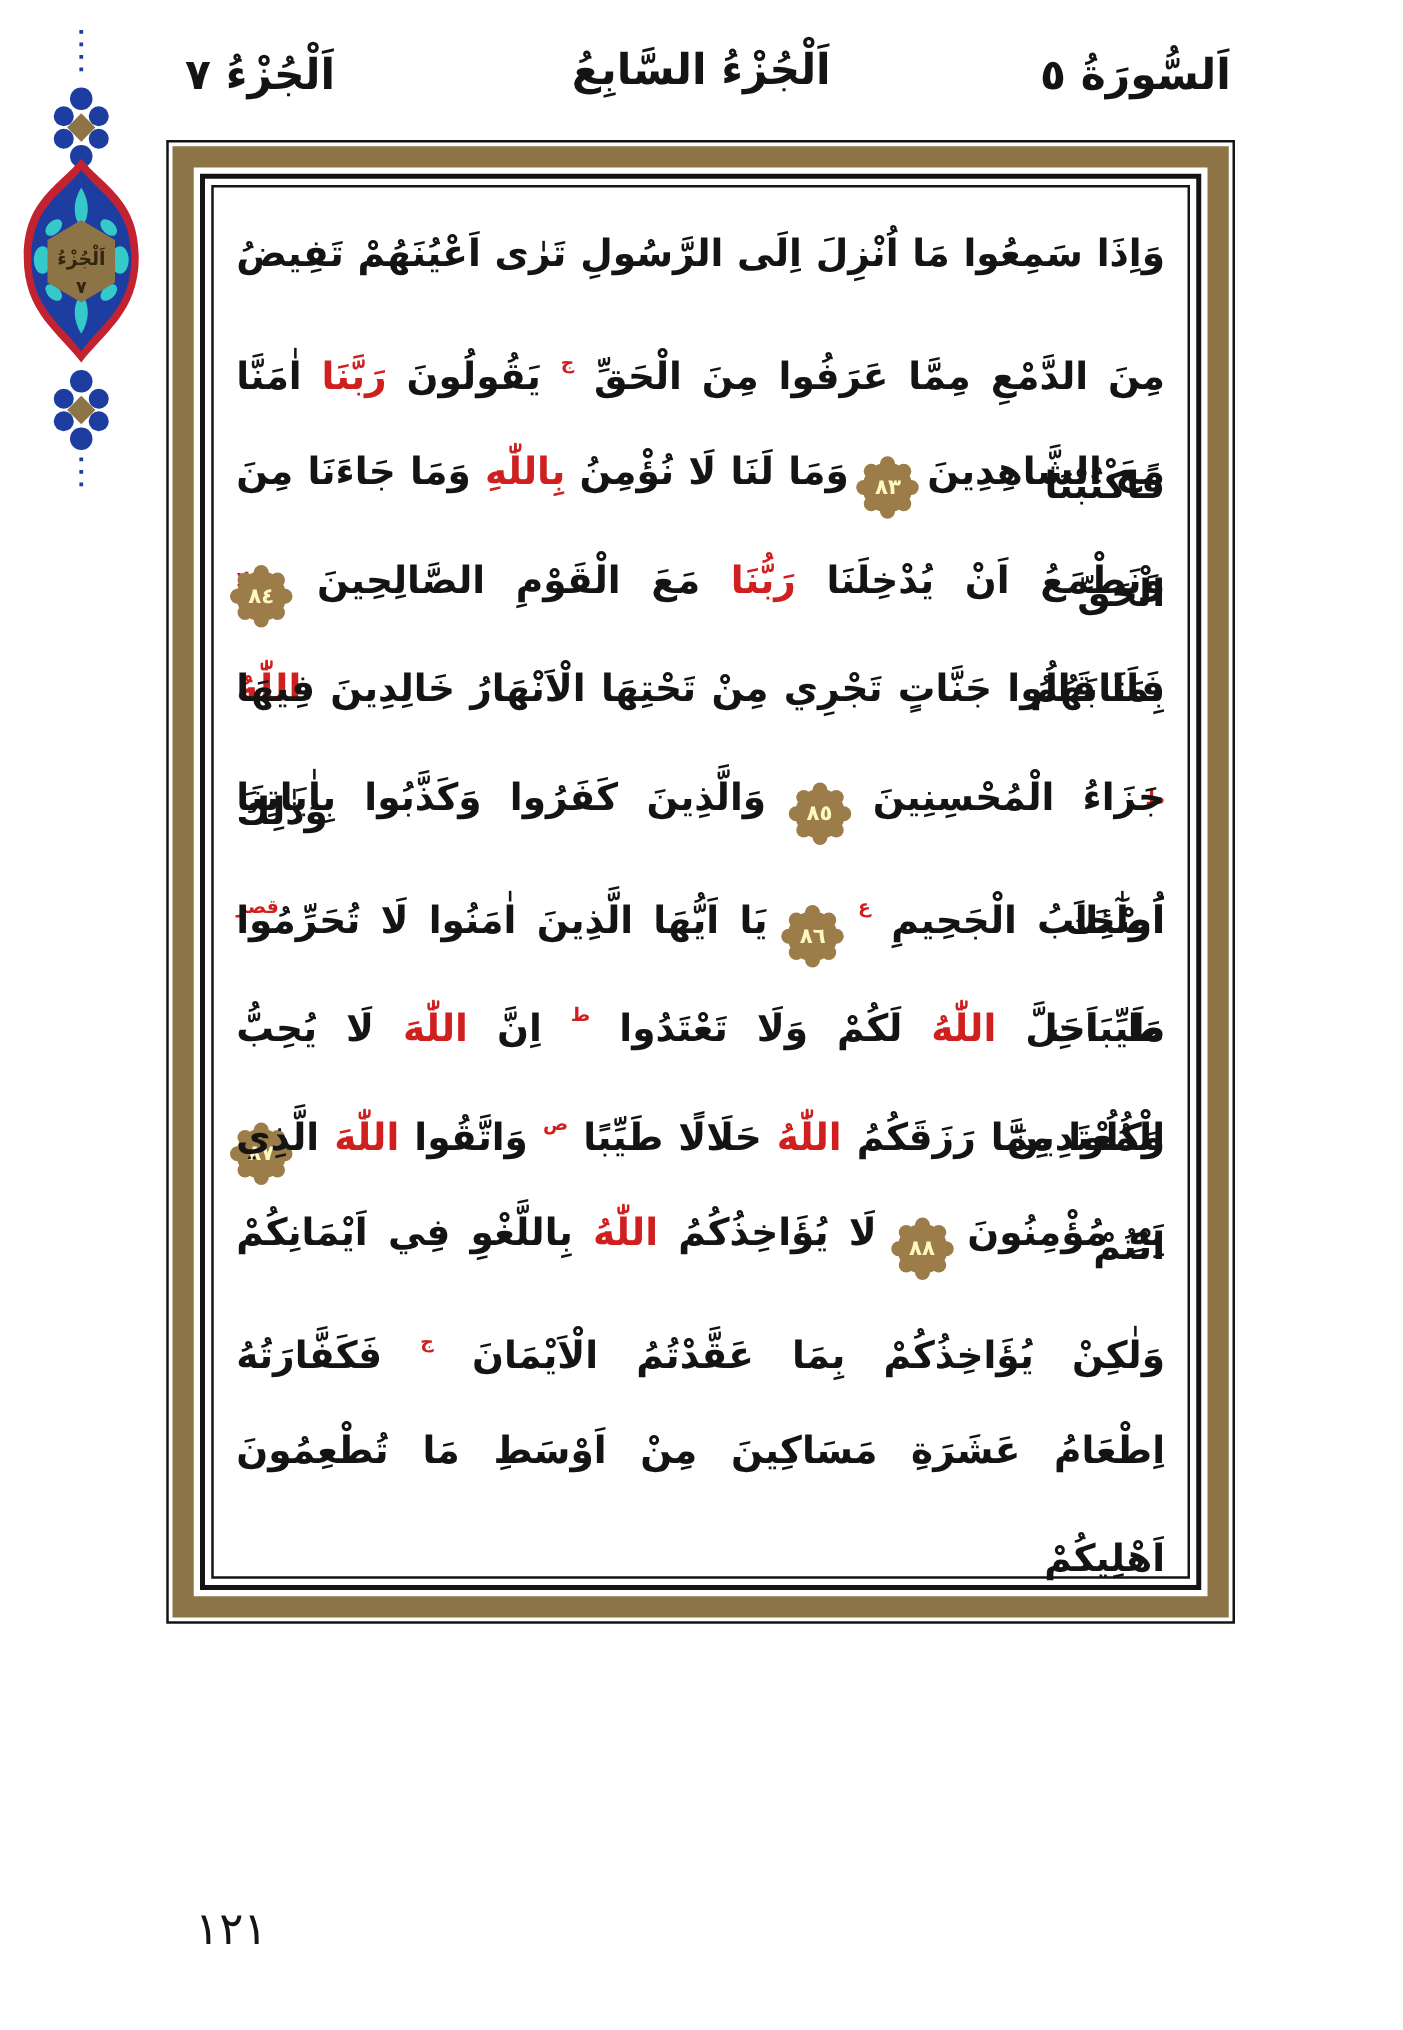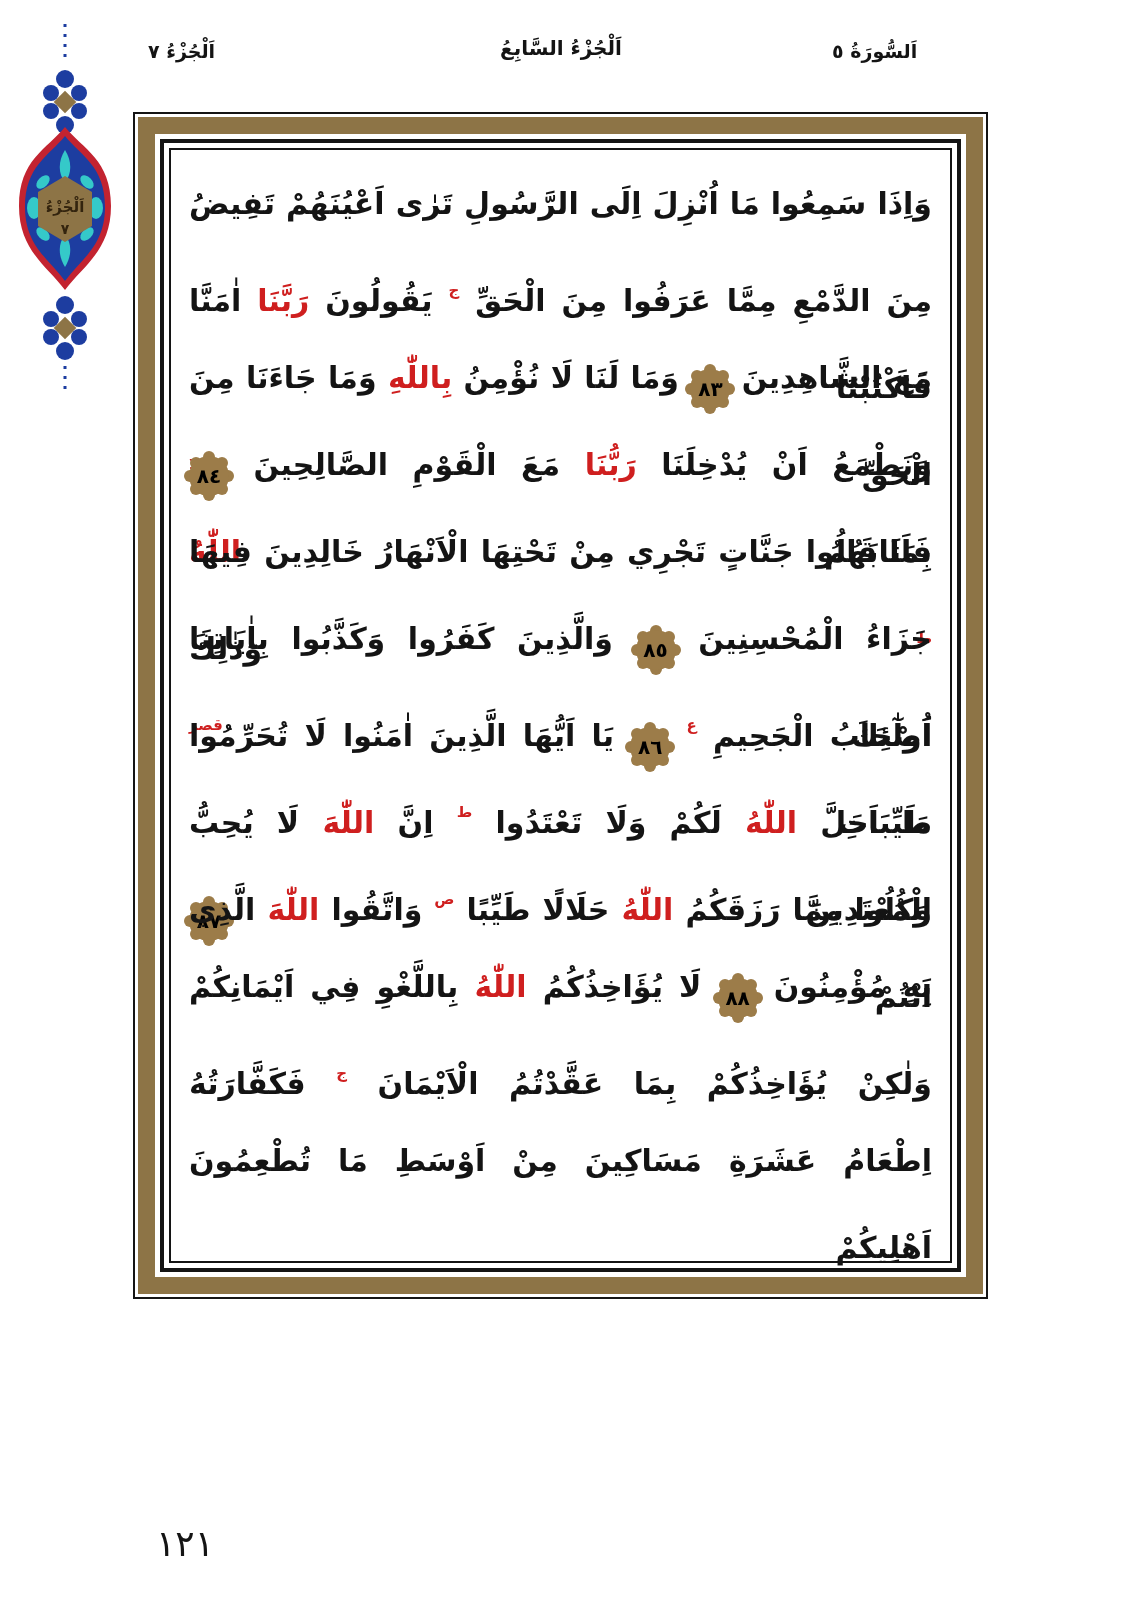--- a/index.html
+++ b/index.html
@@ -5,23 +5,23 @@
   :root{
     --navy:#1d3da0; --m-red:#c32330; --cyan:#35c9c9; --olive:#8d7446;
     --tan:#9c7c49; --red:#cf1f1f; --ink:#141414;
   }
   html,body{margin:0;padding:0;}
   body{
     width:1122px;height:1624px;position:relative;background:#ffffff;
     font-family:"DejaVu Sans",sans-serif;color:var(--ink);overflow:hidden;
   }
   
-  .hdr{position:absolute;top:40px;font-weight:bold;font-size:19px;direction:rtl;white-space:nowrap;}
+  .hdr{position:absolute;top:40px;font-weight:bold;font-size:34px;direction:rtl;white-space:nowrap;}
   .hdr-left{left:148px;}
-  .hdr-center{left:0;right:0;text-align:center;font-size:20px;top:36px;}
+  .hdr-center{left:0;right:0;text-align:center;font-size:34px;top:36px;}
   .hdr-right{left:832px;}
   
   .ornament{position:absolute;left:6px;top:22px;}
   
   .f1{position:absolute;left:133px;top:112px;width:855px;height:1187px;
       border:2.5px solid var(--ink);box-sizing:border-box;}
   .f2{position:absolute;inset:3px;background:var(--olive);}
   .f3{position:absolute;inset:17px;background:#ffffff;}
   .f4{position:absolute;inset:5px;border:4px solid var(--ink);}
   .f5{position:absolute;inset:5px;border:2px solid var(--ink);}
@@ -30,21 +30,21 @@
   .line{
     height:87px;line-height:87px;font-size:30px;font-weight:bold;
     direction:rtl;text-align:justify;text-align-last:justify;white-space:normal;
   }
   .blk{color:var(--ink);}
   .red{color:var(--red);}
   .pause{color:var(--red);font-size:15px;vertical-align:16px;font-weight:bold;}
   .vmark{
     display:inline-flex;align-items:center;justify-content:center;
     width:40px;height:40px;border-radius:50%;background:var(--tan);
-    color:#000000;font-size:20px;font-weight:bold;vertical-align:-8px;
+    color:#fef9c3;font-size:17px;font-weight:bold;vertical-align:-8px;
     line-height:40px;text-align:center;
     box-shadow:
       0 -19px 0 -14px var(--tan), 0 19px 0 -14px var(--tan),
       -19px 0 0 -14px var(--tan), 19px 0 0 -14px var(--tan),
       -13px -13px 0 -14px var(--tan), 13px -13px 0 -14px var(--tan),
       -13px 13px 0 -14px var(--tan), 13px 13px 0 -14px var(--tan);
   }
   
   .pageno{position:absolute;left:156px;top:1523px;font-size:36px;font-weight:normal;}
 </style>

